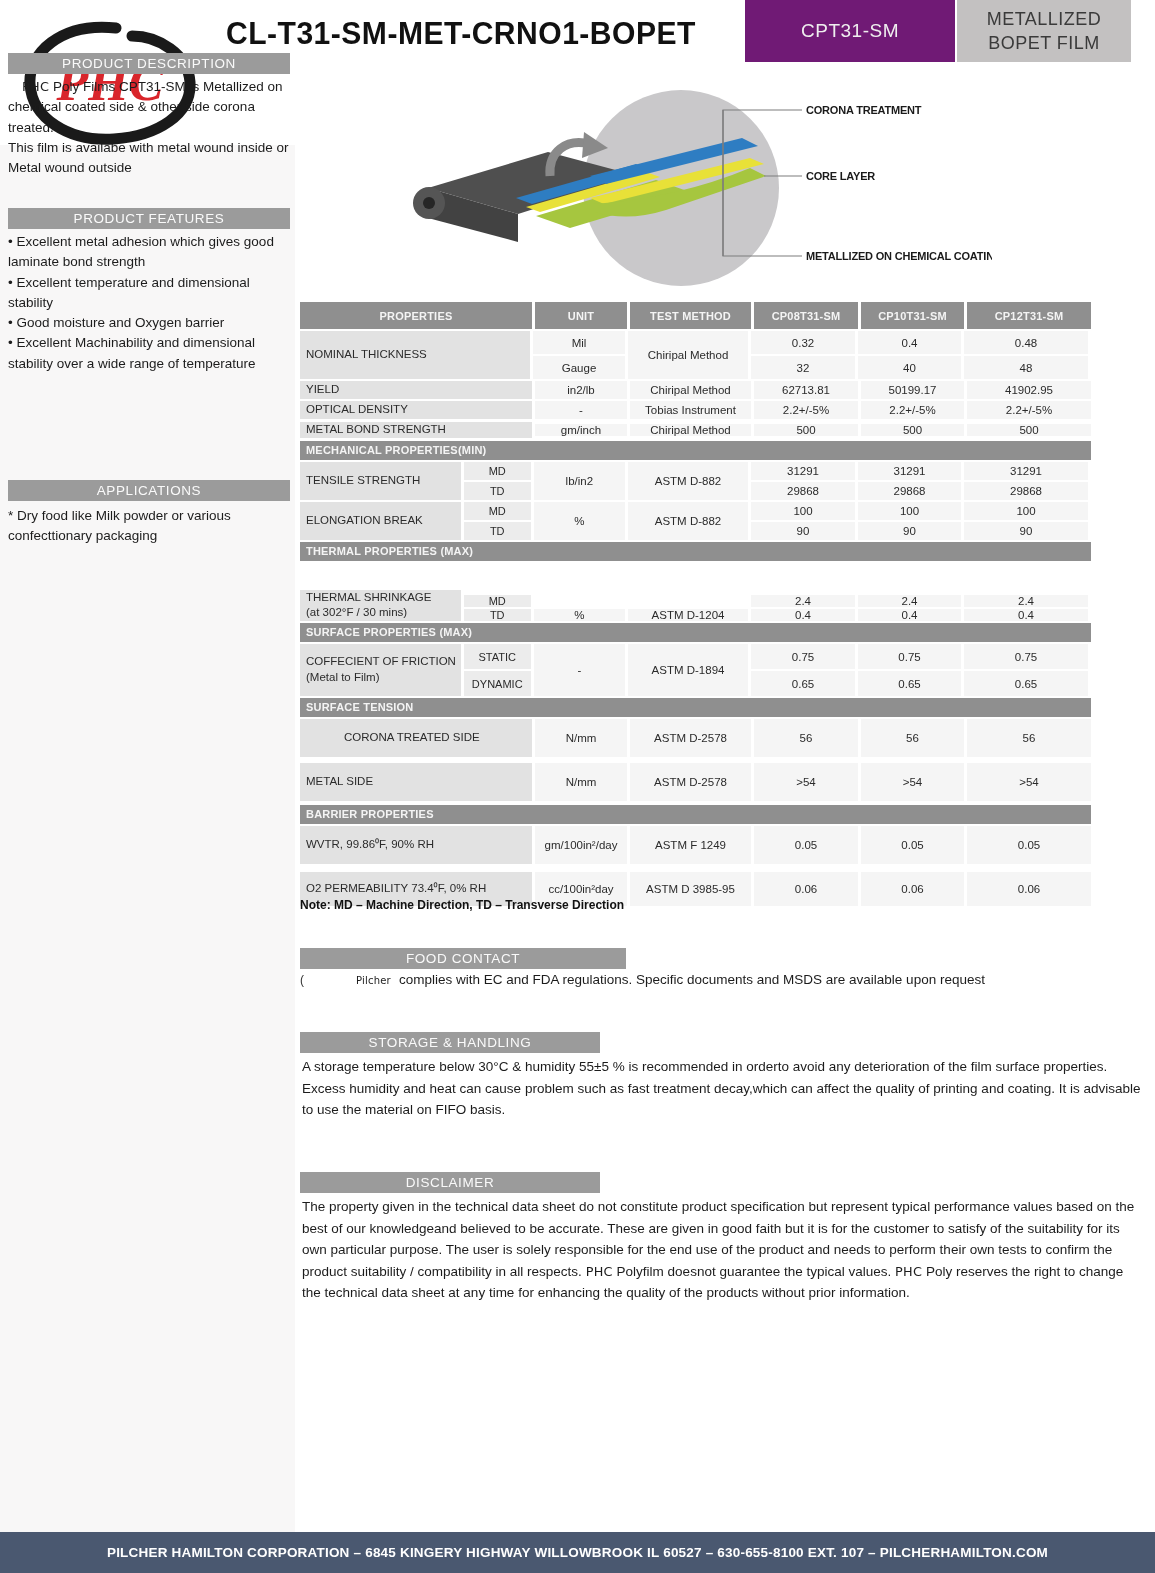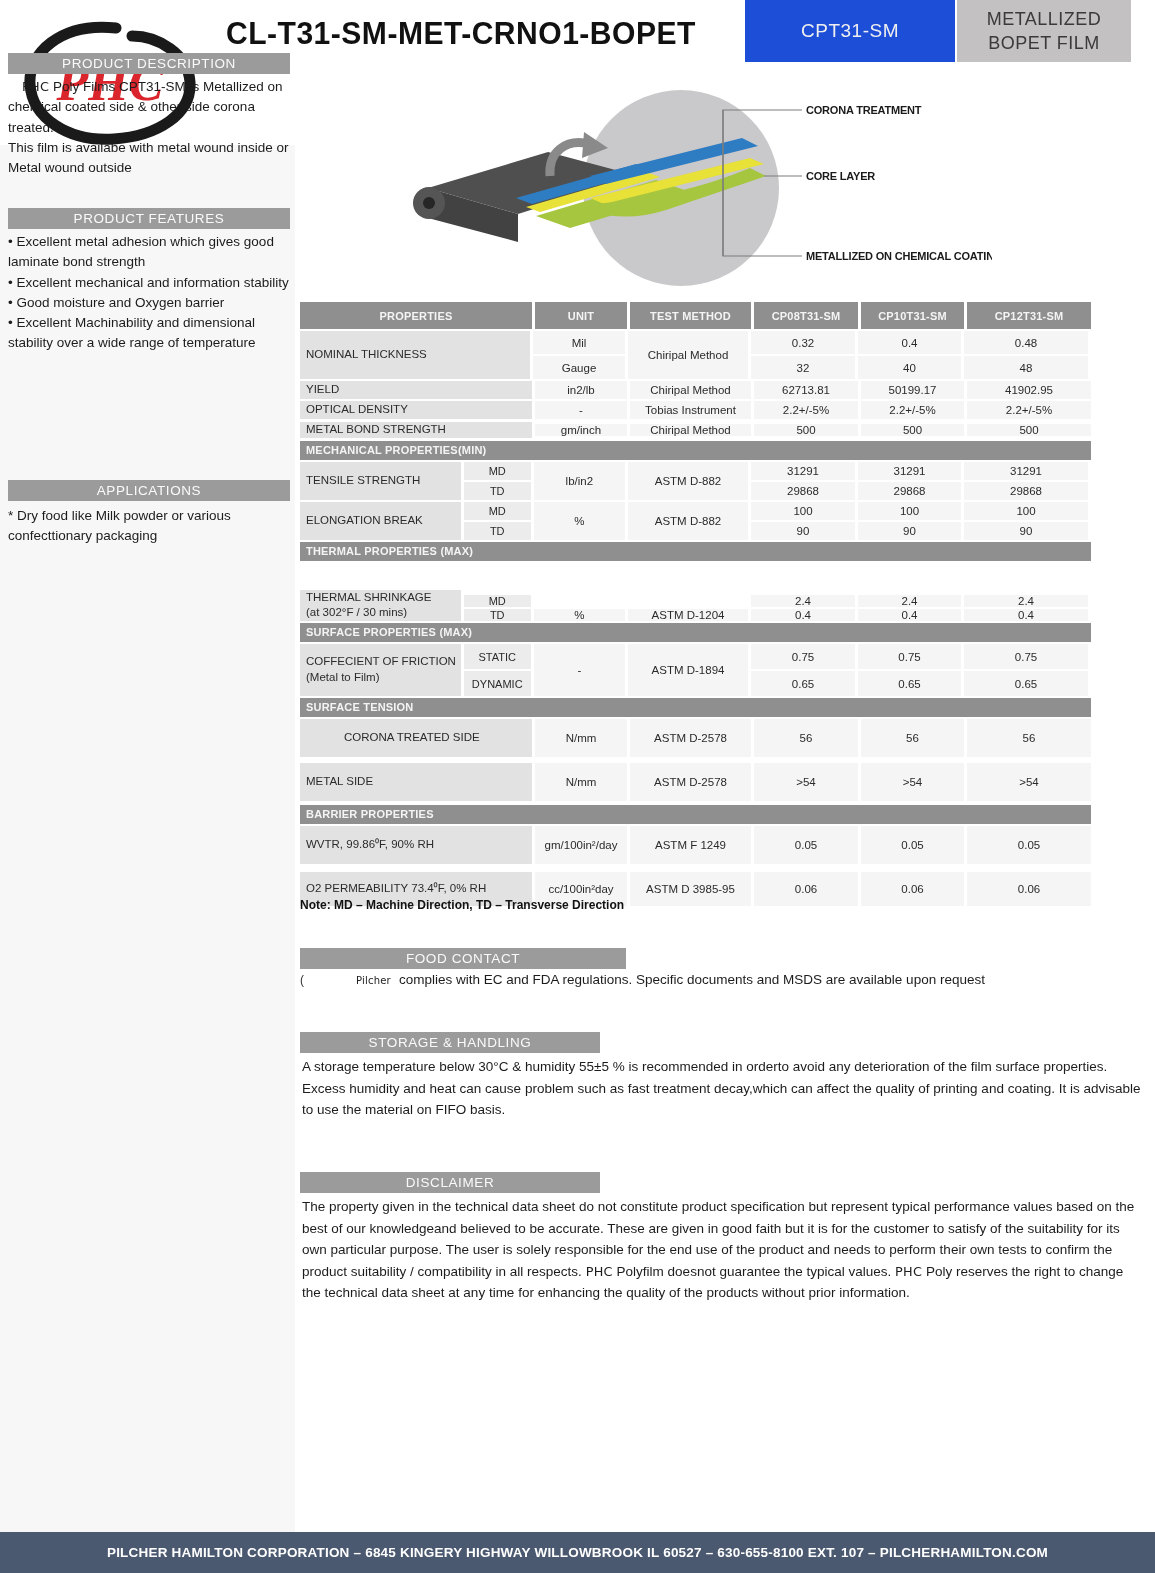--- a/index.html
+++ b/index.html
@@ -11,21 +11,21 @@
   }
   
   .logo { position:absolute; left:20px; top:20px; width:180px; height:125px; }
   .doc-title {
     position:absolute; left:226px; top:16px; width:520px;
     font-size:31px; font-weight:bold; letter-spacing:0.5px; color:#111;
     transform:scaleX(0.97); transform-origin:left top; white-space:nowrap;
   }
   .badge-code {
     position:absolute; left:745px; top:0; width:210px; height:62px;
-    background:#1d4ed8; color:#efefef; font-size:19px;
+    background:#701a75; color:#efefef; font-size:19px;
     display:flex; align-items:center; justify-content:center; letter-spacing:0.5px;
   }
   .badge-type {
     position:absolute; left:957px; top:0; width:174px; height:62px;
     background:#c3c1c1; color:#3a3a3a; font-size:18px; line-height:1.35;
     display:flex; align-items:center; justify-content:center; text-align:center; letter-spacing:0.5px;
   }
   
   .sidebar { position:absolute; left:0; top:145px; width:295px; height:1387px; background:#f8f7f7; }
   .band {
@@ -98,21 +98,21 @@
 
   <div class="band side-band" style="top:53px">PRODUCT DESCRIPTION</div>
   <div class="side-text" style="top:77px">
     <p class="p1"><span class="brand">PHC</span><span>  Poly Films CPT31-SM is Metallized on chemical coated side &amp; other side corona treated.</span></p>
     <p>This film is availabe with metal wound inside or Metal wound outside</p>
   </div>
 
   <div class="band side-band" style="top:208px">PRODUCT FEATURES</div>
   <ul class="side-text feat-list" style="top:232px" id="features-list">
       <li>Excellent metal adhesion which gives good laminate bond strength</li>
-      <li>Excellent mechanical and information stability</li>
+      <li>Excellent temperature and dimensional stability</li>
       <li>Good moisture and Oxygen barrier</li>
       <li>Excellent Machinability and dimensional stability over a wide range of temperature</li>
     </ul>
 
   <div class="band side-band" style="top:480px">APPLICATIONS</div>
   <div class="side-text" style="top:506px">* Dry food like Milk powder or various confecttionary packaging</div>
 
   <svg class="diagram" viewBox="0 0 594 220">
 
     <circle cx="283" cy="108" r="98" fill="#c9c8ca"></circle>

